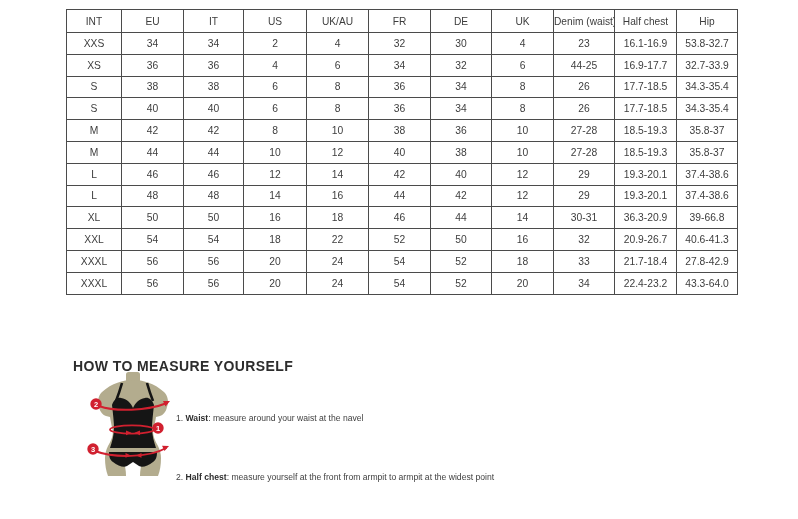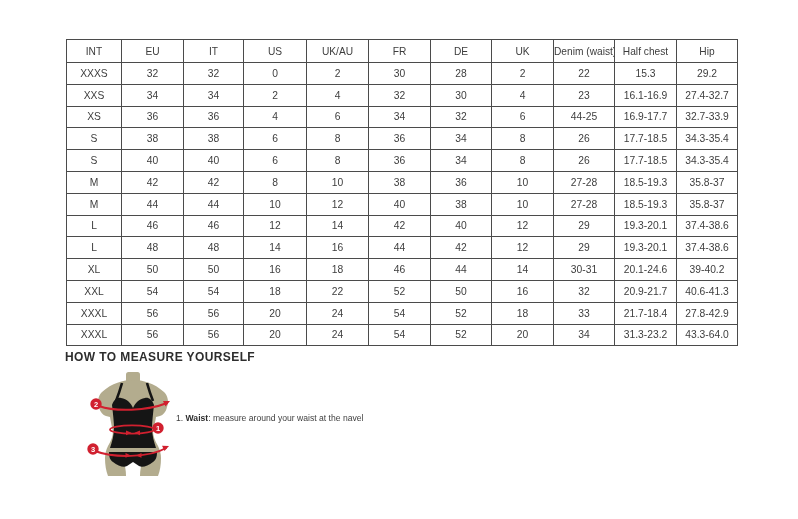--- a/index.html
+++ b/index.html
@@ -2,35 +2,35 @@
 <html><head>
 <meta charset="utf-8">
 <style>
   html,body{margin:0;padding:0;}
   body{
     width:798px;height:519px;background:#ffffff;position:relative;
     font-family:"Liberation Sans", sans-serif;overflow:hidden;
   }
   
   .size-table{
-    position:absolute;left:66px;top:39px;width:671px;
+    position:absolute;left:66px;top:9px;width:671px;
     border-collapse:collapse;table-layout:fixed;border-radius:13px;
   }
   .size-table th,.size-table td{
     border:1px solid #4b4b4b;
     text-align:center;vertical-align:middle;
     font-size:10.3px;font-weight:400;color:#3d3d3d;
     padding:0;white-space:nowrap;overflow:hidden;
   }
   .size-table thead th{height:22px;font-size:10.2px;}
   .size-table tbody td{height:20.8px;}
   
   .measure-title{
-    position:absolute;left:65px;top:350px;margin:0;
-    font-size:12px;font-weight:700;color:#2d2d2d;letter-spacing:.4px;
+    position:absolute;left:65px;top:350px;margin:8px;
+    font-size:14px;font-weight:700;color:#2d2d2d;letter-spacing:.4px;
   }
   .steps{
     position:absolute;left:176px;top:367px;margin:0;padding:0;
     list-style:none;font-size:8.6px;color:#3f3f3f;
   }
   .steps li{line-height:15.4px;white-space:nowrap;margin-top:44px;}
   .steps b{color:#2d2d2d;}
   .illus{position:absolute;left:85px;top:370px;}
 </style>
 </head>
@@ -60,44 +60,31 @@
         <th>FR</th>
         <th>DE</th>
         <th>UK</th>
         <th>Denim (waist)</th>
         <th>Half chest</th>
         <th>Hip</th>
       </tr>
     </thead>
   <tbody id="size-body">
       <tr>
-        <td>XXXS</td>
-        <td>32</td>
-        <td>32</td>
-        <td>0</td>
-        <td>2</td>
-        <td>30</td>
-        <td>28</td>
-        <td>2</td>
-        <td>22</td>
-        <td>15.3</td>
-        <td>29.2</td>
-      </tr>
-      <tr>
         <td>XXS</td>
         <td>34</td>
         <td>34</td>
         <td>2</td>
         <td>4</td>
         <td>32</td>
         <td>30</td>
         <td>4</td>
         <td>23</td>
         <td>16.1-16.9</td>
-        <td>27.4-32.7</td>
+        <td>53.8-32.7</td>
       </tr>
       <tr>
         <td>XS</td>
         <td>36</td>
         <td>36</td>
         <td>4</td>
         <td>6</td>
         <td>34</td>
         <td>32</td>
         <td>6</td>
@@ -186,34 +173,34 @@
       <tr>
         <td>XL</td>
         <td>50</td>
         <td>50</td>
         <td>16</td>
         <td>18</td>
         <td>46</td>
         <td>44</td>
         <td>14</td>
         <td>30-31</td>
-        <td>20.1-24.6</td>
-        <td>39-40.2</td>
+        <td>36.3-20.9</td>
+        <td>39-66.8</td>
       </tr>
       <tr>
         <td>XXL</td>
         <td>54</td>
         <td>54</td>
         <td>18</td>
         <td>22</td>
         <td>52</td>
         <td>50</td>
         <td>16</td>
         <td>32</td>
-        <td>20.9-21.7</td>
+        <td>20.9-26.7</td>
         <td>40.6-41.3</td>
       </tr>
       <tr>
         <td>XXXL</td>
         <td>56</td>
         <td>56</td>
         <td>20</td>
         <td>24</td>
         <td>54</td>
         <td>52</td>
@@ -225,21 +212,21 @@
       <tr>
         <td>XXXL</td>
         <td>56</td>
         <td>56</td>
         <td>20</td>
         <td>24</td>
         <td>54</td>
         <td>52</td>
         <td>20</td>
         <td>34</td>
-        <td>31.3-23.2</td>
+        <td>22.4-23.2</td>
         <td>43.3-64.0</td>
       </tr>
     </tbody>
 </table>
 
 <h3 class="measure-title">HOW TO MEASURE YOURSELF</h3>
 
 <svg class="illus" width="92" height="114" viewBox="0 0 92 114" aria-hidden="true">
 
   <rect x="41" y="2" width="14" height="13" rx="2.5" fill="#b3ac8e"></rect>
@@ -289,13 +276,14 @@
     <text x="73" y="60.6" text-anchor="middle" font-size="7.5" font-weight="bold" fill="#ffffff">1</text>
   </g>
   <g>
     <circle cx="8" cy="79" r="5.7" fill="#d1202f"></circle>
     <text x="8" y="81.6" text-anchor="middle" font-size="7.5" font-weight="bold" fill="#ffffff">3</text>
   </g>
 </svg>
 
 <ol class="steps" id="steps">
     <li><span>1. </span><b>Waist</b><span>: measure around your waist at the navel</span></li>
+    <li><span>2. </span><b>Half chest</b><span>: measure yourself at the front from armpit to armpit at the widest point</span></li>
   </ol>
 
 </body></html>

